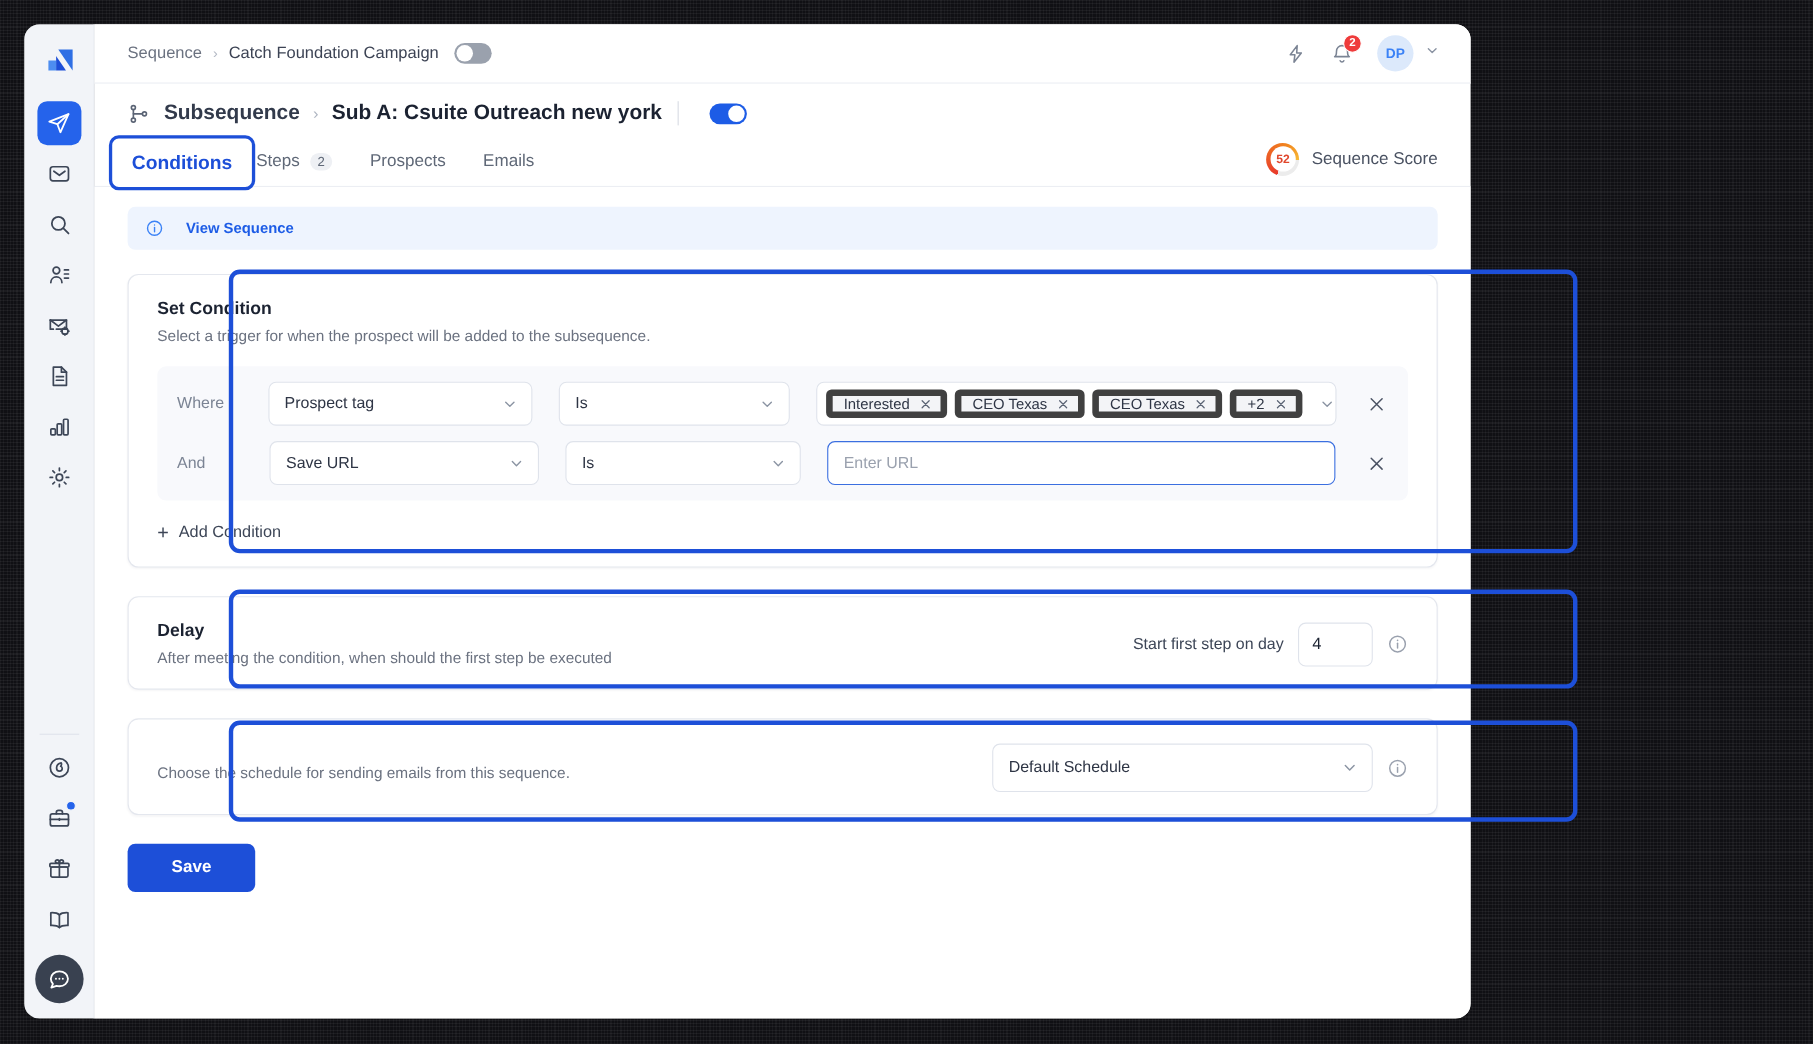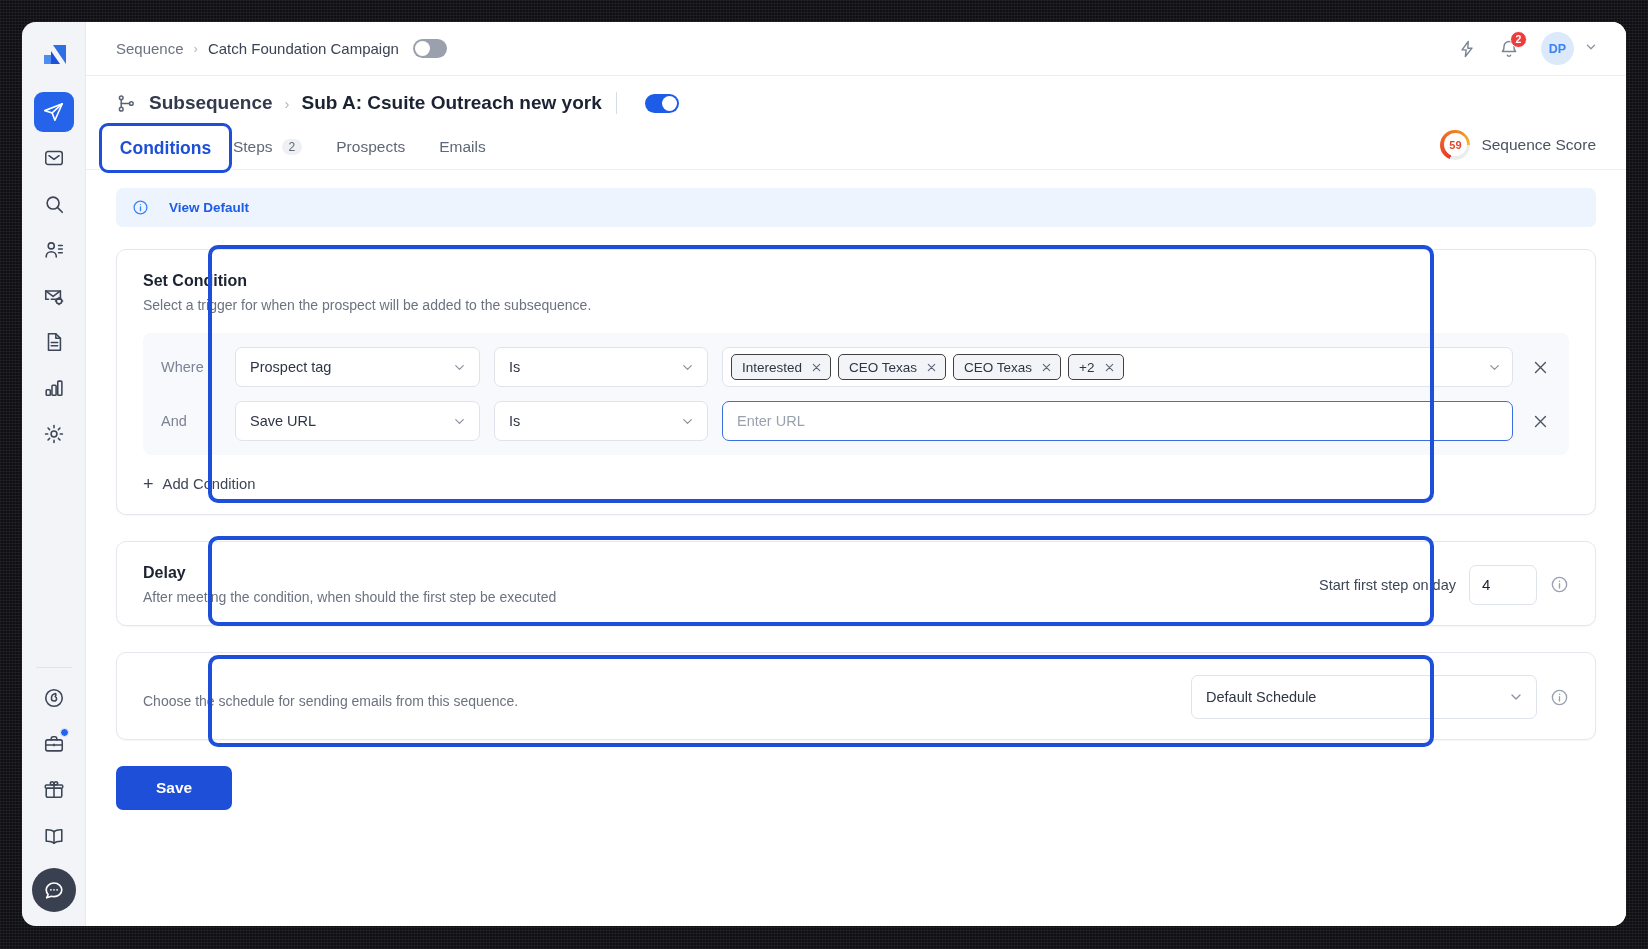--- a/index.html
+++ b/index.html
@@ -18,21 +18,21 @@
   #noise-frame {
     position: absolute; inset: 0;
     background:
       repeating-linear-gradient(0deg, rgba(255,255,255,.05) 0 1px, transparent 1px 3px),
       repeating-linear-gradient(90deg, rgba(255,255,255,.04) 0 1px, transparent 1px 3px),
       #101014;
   }
   #app {
     position: absolute;
     left: 22px; top: 22px;
-    width: 1604px; height: 904px;
+    width: 1315px; height: 904px;
     background: #737373;
     border-radius: 14px;
     overflow: hidden;
     display: flex;
   }
 
   
   .sidebar {
     width: 64px; flex: 0 0 64px;
     background: #f2f4f8;
@@ -184,41 +184,41 @@
   .card-title { font-size: 16px; font-weight: 700; color: #1b2231; }
   .card-sub { font-size: 14px; color: #6b7280; margin-top: 7px; }
 
   
   .cond-box {
     background: #f8f9fc;
     border-radius: 8px;
     padding: 14px 16px 14px 18px;
     margin-top: 20px;
   }
-  .cond-row { display: flex; align-items: center; gap: 14px; }
+  .cond-row { display: flex; align-items: center; gap: 24px; }
   .cond-row + .cond-row { margin-top: 14px; }
   .cond-lead { width: 60px; font-size: 14.5px; color: #7b8494; }
   .select {
     height: 40px; border: 1px solid #dfe3eb; background:#fff;
     border-radius: 7px; display: flex; align-items: center;
     padding: 0 12px 0 14px; font-size: 14.5px; color: #2e3545;
     cursor: pointer; position: relative;
   }
   .select .chev { margin-left: auto; color: #8b94a3; display:flex; }
   .sel-field { width: 245px; }
   .sel-op { width: 214px; }
   .tagbox {
     flex: 1 1 auto; min-width: 0;
     height: 40px; border: 1px solid #dfe3eb; background: #fff;
     border-radius: 7px; display: flex; align-items: center;
     padding: 0 10px 0 8px; gap: 7px; cursor: text;
   }
   .chip {
     display: inline-flex; align-items: center; gap: 9px;
-    background: #f3f4f7; border: 1px solid #404040;
+    background: #f3f4f7; border: 6px solid #404040;
     border-radius: 5px; height: 26px; padding: 0 8px 0 10px;
     font-size: 13.5px; color: #2e3545; white-space: nowrap;
   }
   .chip .x { color: #5b6475; cursor: pointer; display:flex; }
   .tagbox .chev { margin-left: auto; color: #8b94a3; display:flex; padding-left:8px;}
   .urlinput {
     flex: 1 1 auto; min-width: 0; height: 40px;
     border: 1.6px solid #3b6fe0; border-radius: 7px;
     padding: 0 14px; font-size: 14.5px; color: #2e3545;
     background: #fff; outline: none;
@@ -452,38 +452,38 @@
         </div>
         <div class="tab">
           <span>Prospects</span>
         </div>
         <div class="tab">
           <span>Emails</span>
         </div>
 
         <div class="score-wrap">
           <span class="score-ring">
-            <span class="inner">59</span>
+            <span class="inner">52</span>
           </span>
           <span class="score-label">Sequence Score</span>
         </div>
       </div>
 
       <div class="content">
 
         
         <div class="banner">
           <span class="i-icon">
             <svg width="17" height="17" viewBox="0 0 24 24" fill="none" stroke="currentColor" stroke-width="1.8" stroke-linecap="round">
               <circle cx="12" cy="12" r="9"></circle>
                 <path d="M12 11v5.5"></path>
                 <circle cx="12" cy="7.8" r=".9" fill="currentColor" stroke="none"></circle>
             </svg>
           </span>
-          <a>View Default</a>
+          <a>View Sequence</a>
         </div>
 
         
         <section class="card">
           <div class="card-pad">
             <div class="card-title">Set Condition</div>
             <div class="card-sub">Select a trigger for when the prospect will be added to the subsequence.</div>
 
             <div class="cond-box">
 

